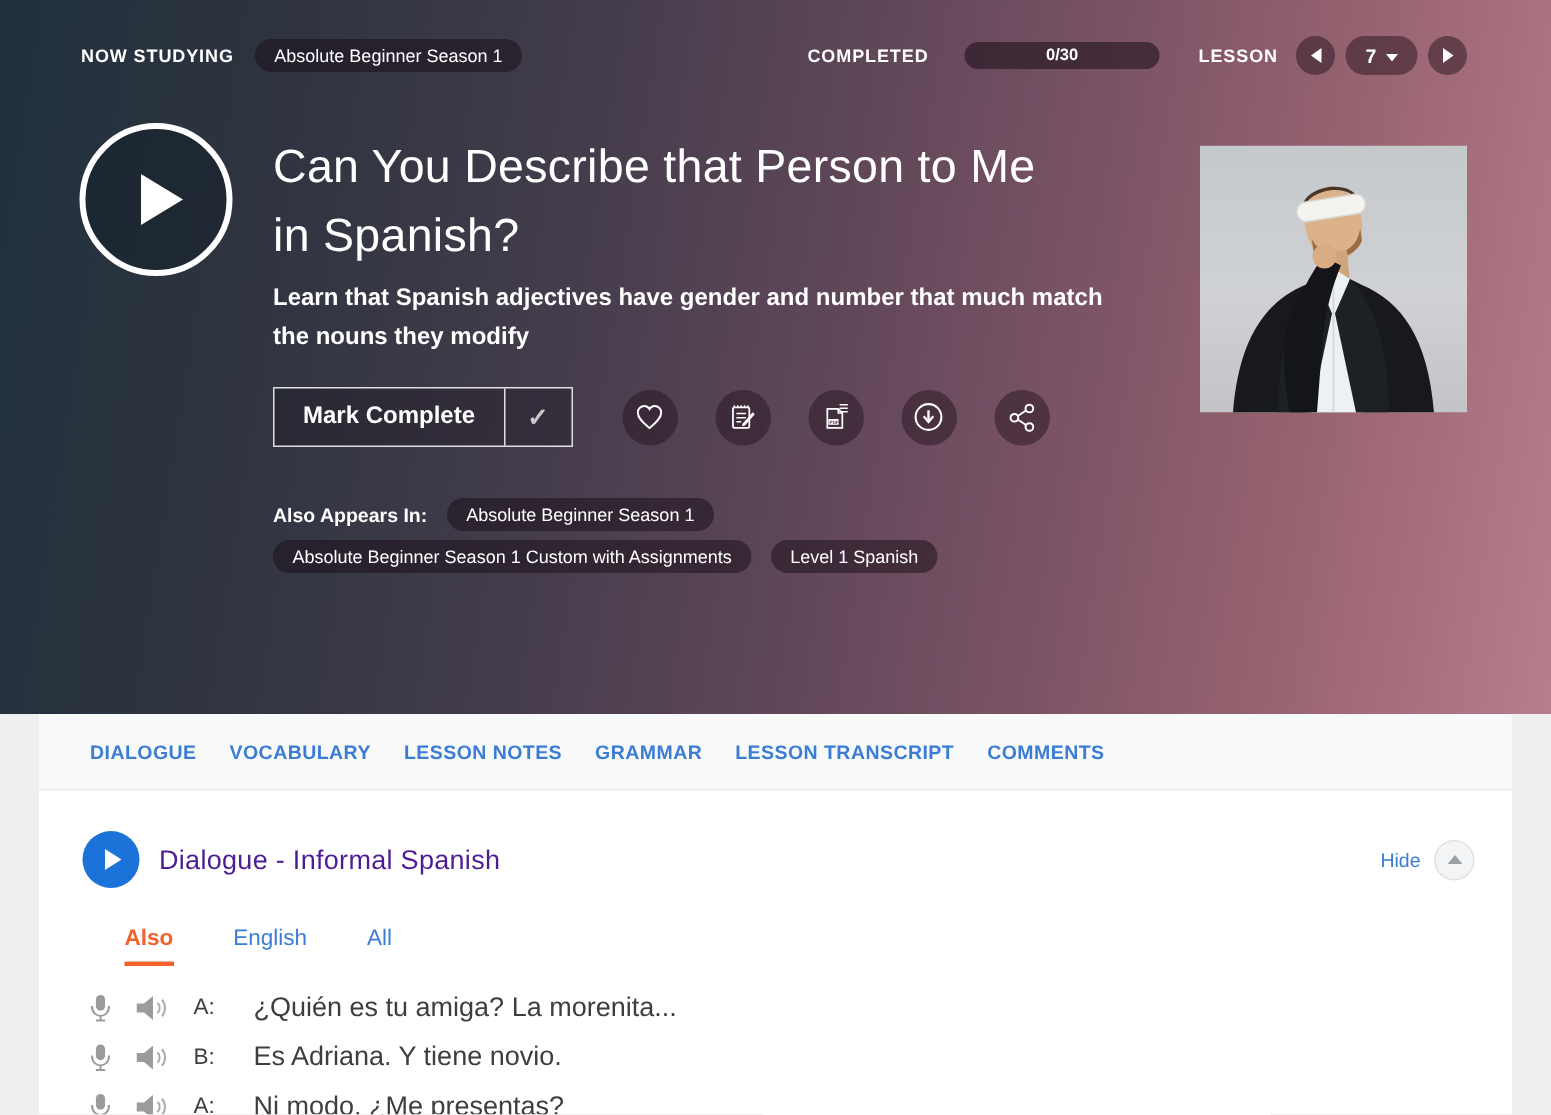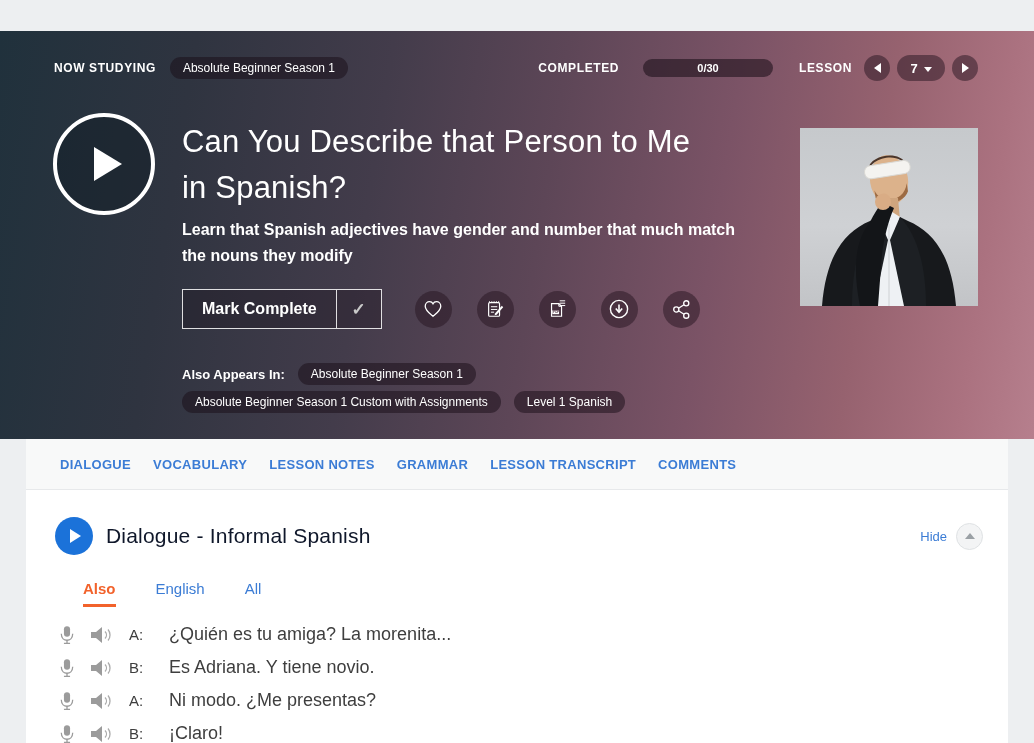--- a/index.html
+++ b/index.html
@@ -1,21 +1,21 @@
 <!DOCTYPE html>
 <html><head>
 <meta charset="utf-8">
 <style>
   html,body{margin:0;padding:0;}
   body{font-family:"Liberation Sans", sans-serif; background:#edeff1;}
   .screen{position:relative;width:1034px;height:743px;overflow:hidden;background:#edeff1;}
 
   
-  .hero{position:relative;width:100%;height:408px;
-    background:linear-gradient(99deg,#20313c 0%,#2f3440 18%,#433c4b 36%,#5d4657 52%,#7b5366 68%,#96626f 82%,#ab7280 93%,#b67f8d 100%);margin-top:31px;}
+  .hero{position:relative;width:100%;height:476px;
+    background:linear-gradient(99deg,#20313c 0%,#2f3440 18%,#433c4b 36%,#5d4657 52%,#7b5366 68%,#96626f 82%,#ab7280 93%,#b67f8d 100%);}
   .top-row{position:absolute;top:24px;left:54px;right:56px;display:flex;justify-content:space-between;align-items:center;}
   .top-left,.top-right{display:flex;align-items:center;}
   .top-label{color:#fff;font-size:12px;font-weight:bold;letter-spacing:.6px;}
   .pill-badge{background:rgba(24,12,22,.5);color:#fff;font-size:12px;font-weight:normal;
     padding:4px 13px;border-radius:12px;white-space:nowrap;}
   .top-left .pill-badge{margin-left:14px;}
   .progress-pill{width:130px;height:18px;border-radius:9px;background:rgba(24,12,22,.55);
     color:#fff;font-size:11px;font-weight:bold;display:flex;align-items:center;justify-content:center;
     margin:0 26px 0 12px;}
   .nav-circle{width:26px;height:26px;border-radius:50%;background:rgba(38,20,32,.5);border:none;
@@ -58,21 +58,21 @@
     display:flex;align-items:center;padding-left:34px;gap:22px;box-sizing:border-box;}
   .tab{color:#3b7cd5;font-size:13px;font-weight:bold;letter-spacing:.3px;text-decoration:none;cursor:pointer;white-space:nowrap;}
 
   
   .card{margin:0 26px;background:#fff;height:286px;box-sizing:border-box;padding:27px 25px 0 29px;}
   .card-head{display:flex;align-items:center;}
   .dlg-play{width:38px;height:38px;border-radius:50%;background:#1b72d9;border:none;cursor:pointer;
     display:flex;align-items:center;justify-content:center;padding:0;}
   .dlg-play .tri-play{width:0;height:0;border-top:7px solid transparent;border-bottom:7px solid transparent;
     border-left:11px solid #fff;margin-left:3px;}
-  .dlg-title{margin:0 0 0 13px;font-size:21px;font-weight:400;color:#0f172a;letter-spacing:.2px;}
+  .dlg-title{margin:0 0 0 13px;font-size:18px;font-weight:400;color:#4c1d95;letter-spacing:.2px;}
   .hide-group{margin-left:auto;display:flex;align-items:center;gap:9px;}
   .hide-link{color:#3b7cd5;font-size:13px;text-decoration:none;cursor:pointer;}
   .collapse-btn{width:27px;height:27px;border-radius:50%;background:#f3f4f5;border:1px solid #dfe2e4;
     display:flex;align-items:center;justify-content:center;cursor:pointer;padding:0;box-sizing:border-box;}
   .tri-up{border-left:5px solid transparent;border-right:5px solid transparent;border-bottom:6px solid #9aa0a5;}
 
   .subtabs{display:flex;gap:40px;margin:25px 0 0 28px;}
   .subtab{font-size:15px;color:#3b7cd5;text-decoration:none;cursor:pointer;padding-bottom:7px;}
   .subtab.active{color:#f2622b;font-weight:bold;border-bottom:3px solid #f2622b;}
 

